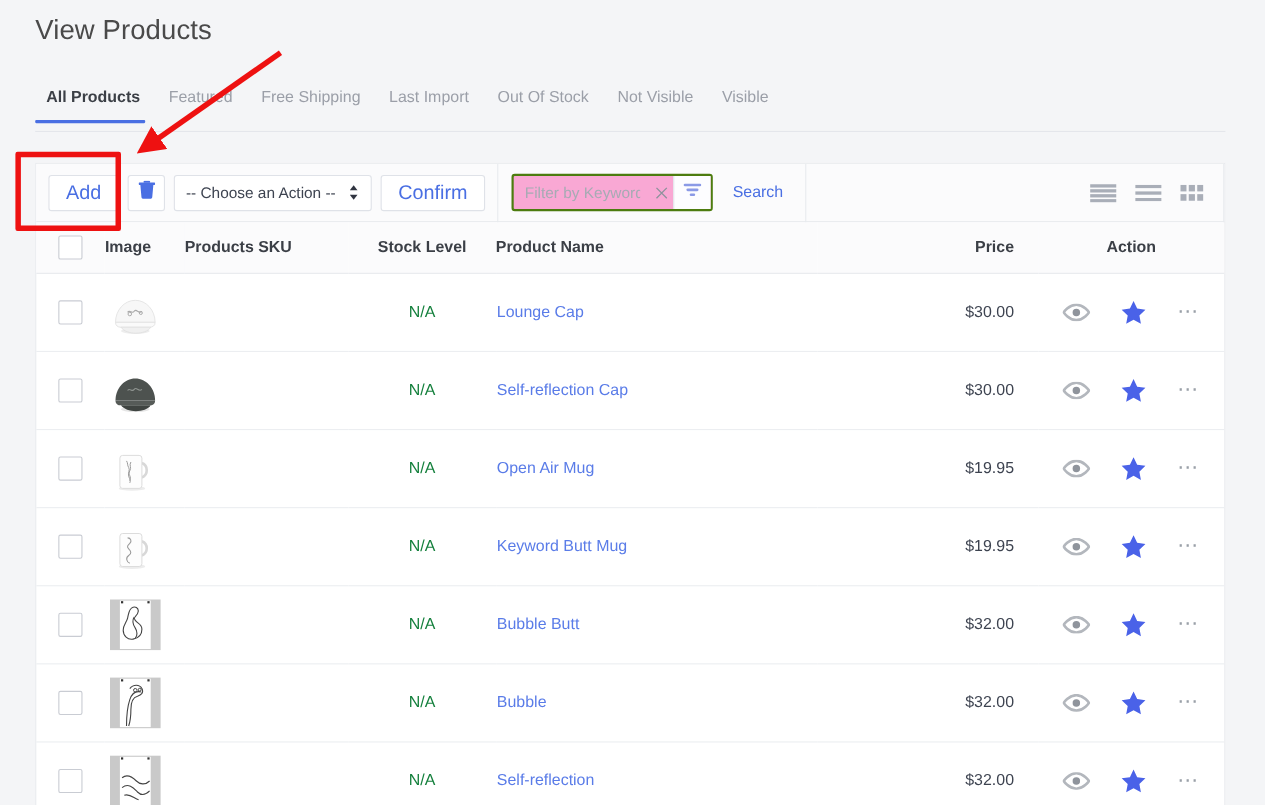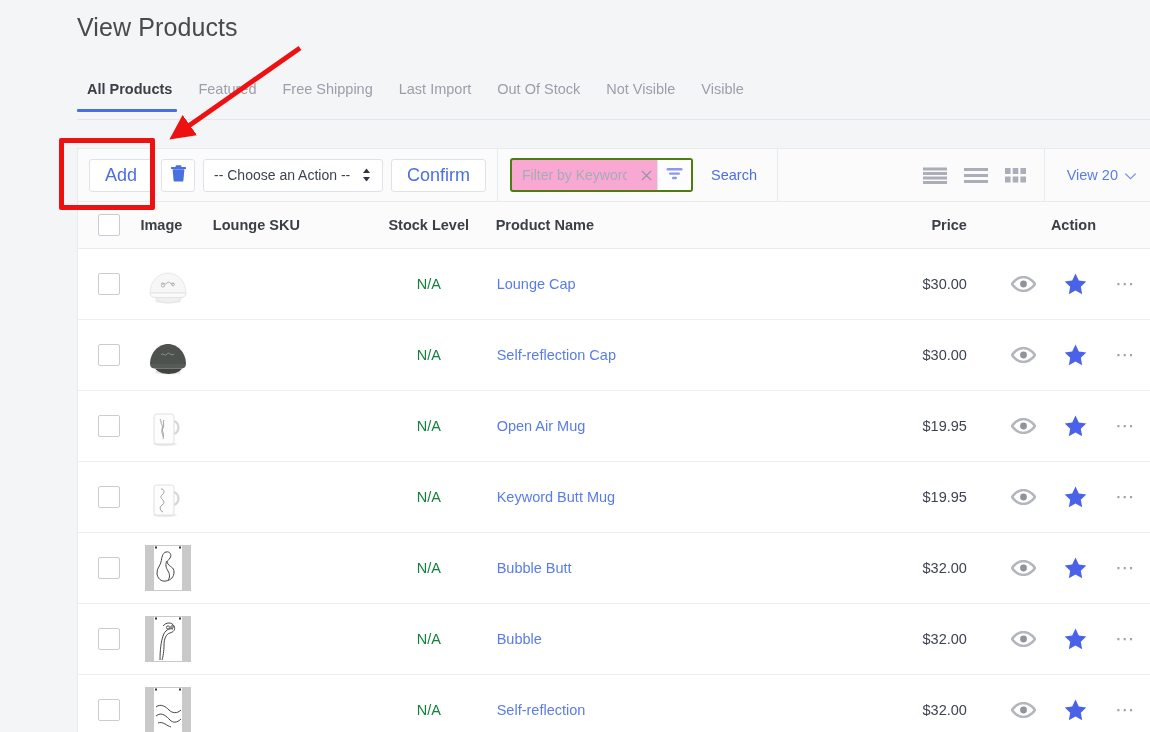--- a/index.html
+++ b/index.html
@@ -3,21 +3,21 @@
 <meta charset="utf-8">
 <style>
   * { box-sizing: border-box; }
   html, body {
     margin: 0; padding: 0;
     width: 1150px; height: 732px;
     background: #f4f5f7;
     font-family: "Liberation Sans", sans-serif;
     overflow: hidden;
   }
-  #app { position: relative; width: 918px; height: 732px; margin-left: 45px; }
+  #app { position: relative; width: 918px; height: 732px; }
 
   
   .page-title {
     position: absolute;
     left: 32px; top: 13px;
     font-size: 25px;
     font-weight: 400;
     color: #4a4a4a;
     letter-spacing: 0.1px;
   }
@@ -347,38 +347,30 @@
             <rect x="15.4" y="0" width="5.6" height="6" fill="#a9aeb8"></rect>
             <rect x="0" y="8.5" width="5.6" height="6" fill="#a9aeb8"></rect>
             <rect x="7.7" y="8.5" width="5.6" height="6" fill="#a9aeb8"></rect>
             <rect x="15.4" y="8.5" width="5.6" height="6" fill="#a9aeb8"></rect>
           </svg>
         </div>
       </div>
 
       <div class="tb-sep"></div>
 
-      <div class="view-count">
-        <span>View 20</span>
-        <span>
-          <svg width="11" height="7" viewBox="0 0 11 7">
-            <path d="M0.7 1L5.5 5.6L10.3 1" stroke="#7d93ea" stroke-width="1.2" fill="none" stroke-linecap="round"></path>
-          </svg>
-        </span>
-      </div>
     </div>
 
     <table>
       <thead>
         <tr>
           <th class="c-check">
             <span class="headchk"></span>
           </th>
           <th class="c-image">Image</th>
-          <th class="c-sku">Lounge SKU</th>
+          <th class="c-sku">Products SKU</th>
           <th class="c-stock">Stock Level</th>
           <th class="c-name">Product Name</th>
           <th class="c-price">Price</th>
           <th class="c-action">Action</th>
         </tr>
       </thead>
       <tbody id="tbody">
           <tr>
     <td class="c-check" style="text-align:center">
       <span class="rowchk"></span>

